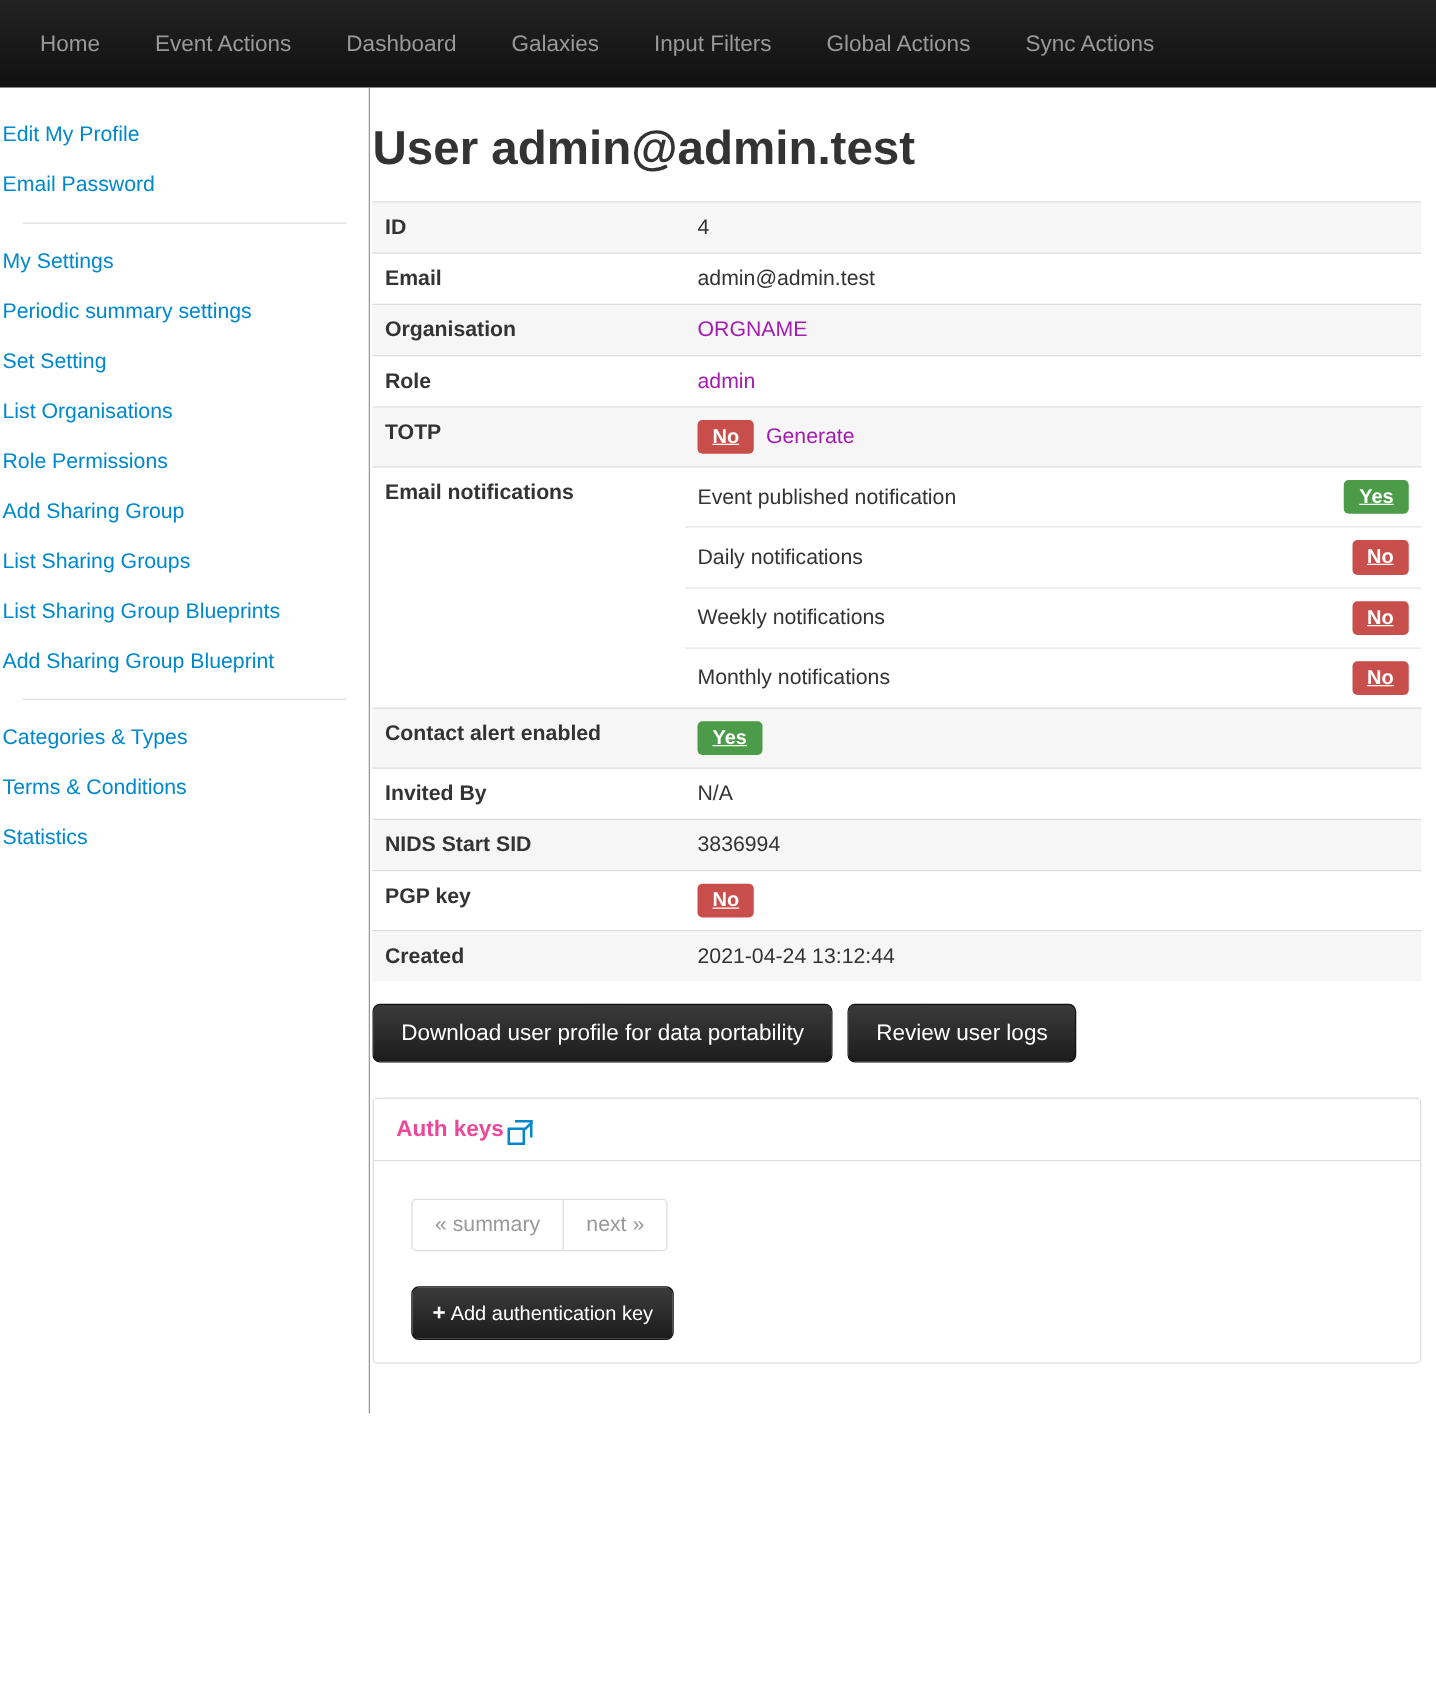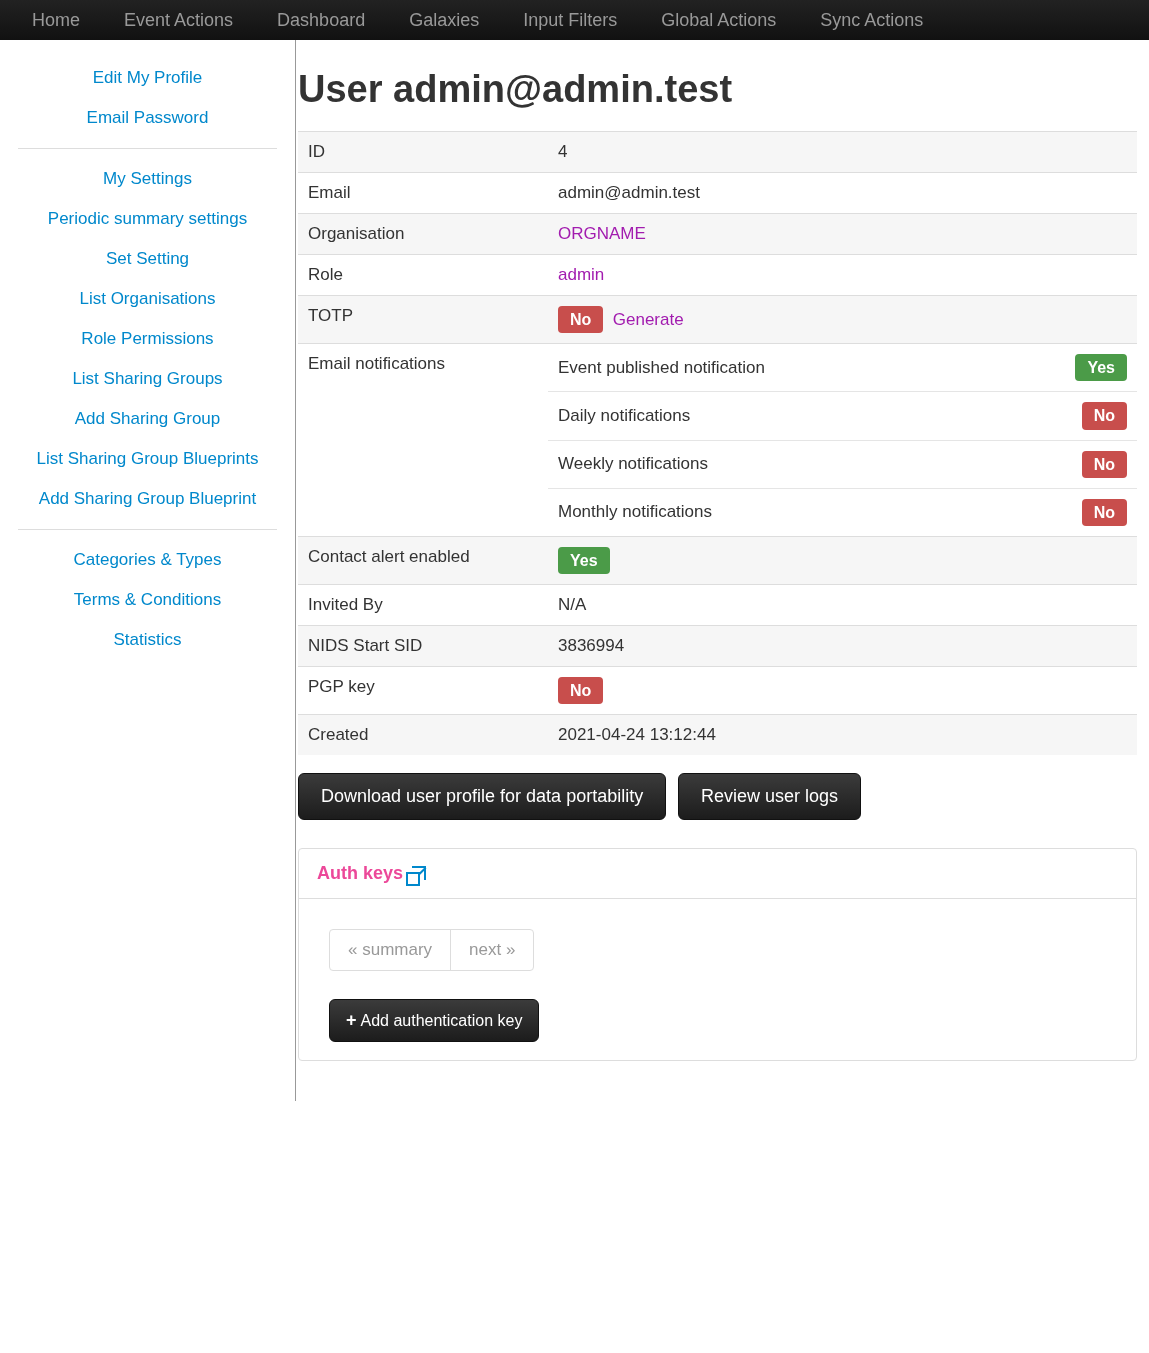--- a/index.html
+++ b/index.html
@@ -5,21 +5,21 @@
     * { margin: 0; padding: 0; box-sizing: border-box; }
     body {
       font-family: "Helvetica Neue", Helvetica, Arial, sans-serif;
       font-size: 14px;
       color: #333;
       background: #fff;
       width: 1149px;
     }
     .navbar {
       background: linear-gradient(to bottom, #222, #111);
-      height: 40px;
+      height: 70px;
       display: flex;
       align-items: center;
       padding: 0 10px;
     }
     .navbar a {
       color: #999;
       text-decoration: none;
       padding: 0 22px;
       font-size: 18px;
       line-height: 56px;
@@ -33,21 +33,20 @@
       border-right: 1px solid #999;
       padding-top: 18px;
     }
     .sidebar .item {
       display: block;
       padding: 10px 2px;
       font-size: 17px;
       color: #0088cc;
       text-decoration: none;
       cursor: pointer;
-      text-align: center;
     }
     .sidebar .item.active {
       background: #0088cc;
       color: #fff;
     }
     .sidebar hr {
       border: none;
       border-top: 1px solid #ddd;
       margin: 10px 18px;
     }
@@ -66,31 +65,32 @@
       border-collapse: collapse;
     }
     table.details > tbody > tr > td {
       padding: 10px 10px;
       vertical-align: top;
       border-top: 1px solid #ddd;
       font-size: 17px;
     }
     table.details > tbody > tr:nth-child(odd) { background: #f6f6f6; }
     table.details > tbody > tr > td.key {
-      font-weight: normal;
+      font-weight: bold;
       width: 250px;
     }
     .label {
       display: inline-block;
       padding: 4px 12px;
       font-size: 16px;
       font-weight: bold;
       color: #fff;
       border-radius: 4px;
       line-height: 1.2;
+      text-decoration: underline;
     }
     .label-red { background: #c84e4c; }
     .label-green { background: #4b9b48; }
     a.link { color: #a21caf; text-decoration: none; cursor: pointer; }
     .notif-table {
       width: 100%;
       border-collapse: collapse;
     }
     .notif-table td {
       padding: 10px 10px;
@@ -200,22 +200,22 @@
 <div class="layout">
   <div class="sidebar">
     <a class="item">Edit My Profile</a>
     <a class="item">Email Password</a>
     <hr>
     <a class="item">My Settings</a>
     <a class="item">Periodic summary settings</a>
     <a class="item">Set Setting</a>
     <a class="item">List Organisations</a>
     <a class="item">Role Permissions</a>
+    <a class="item">Add Sharing Group</a>
     <a class="item">List Sharing Groups</a>
-    <a class="item">Add Sharing Group</a>
     <a class="item">List Sharing Group Blueprints</a>
     <a class="item">Add Sharing Group Blueprint</a>
     <hr>
     <a class="item">Categories &amp; Types</a>
     <a class="item">Terms &amp; Conditions</a>
     <a class="item">Statistics</a>
   </div>
 
   <div class="main">
     <h1>User admin@admin.test</h1>

